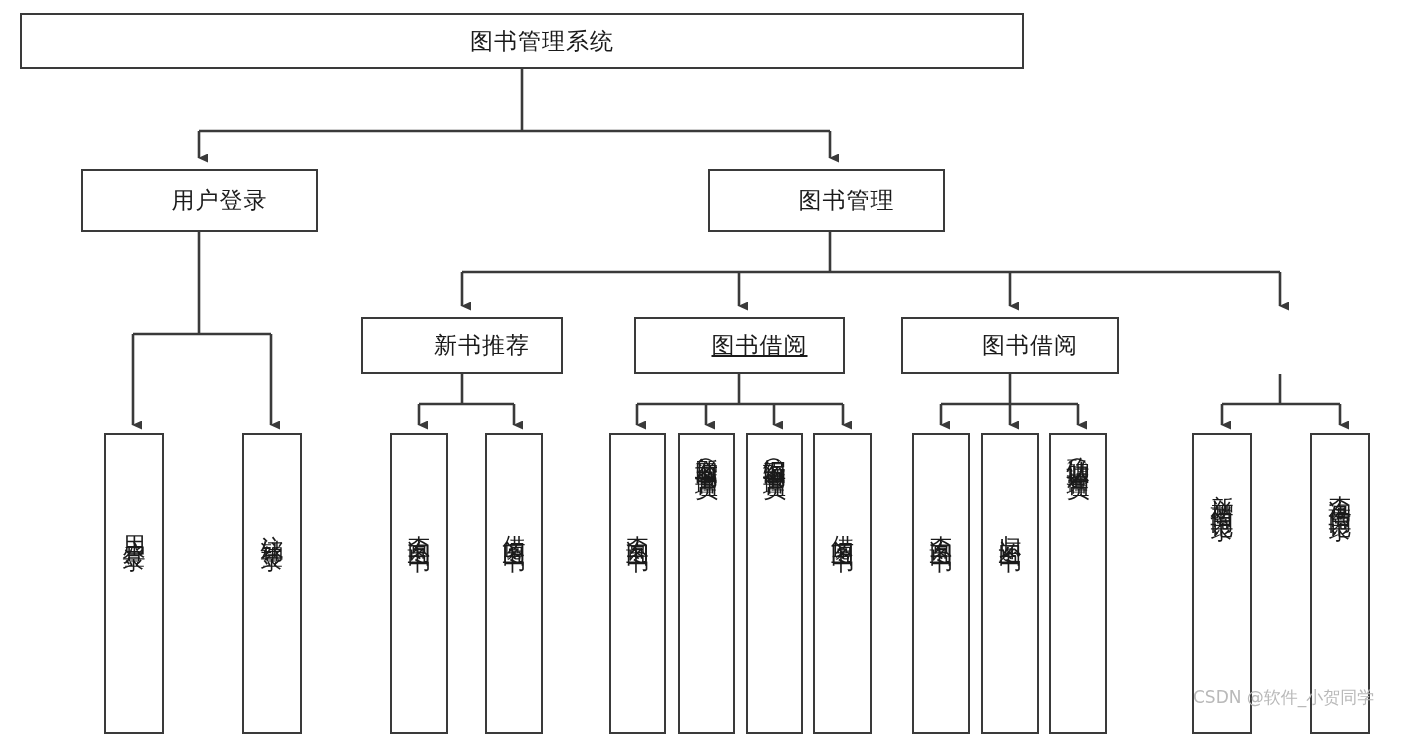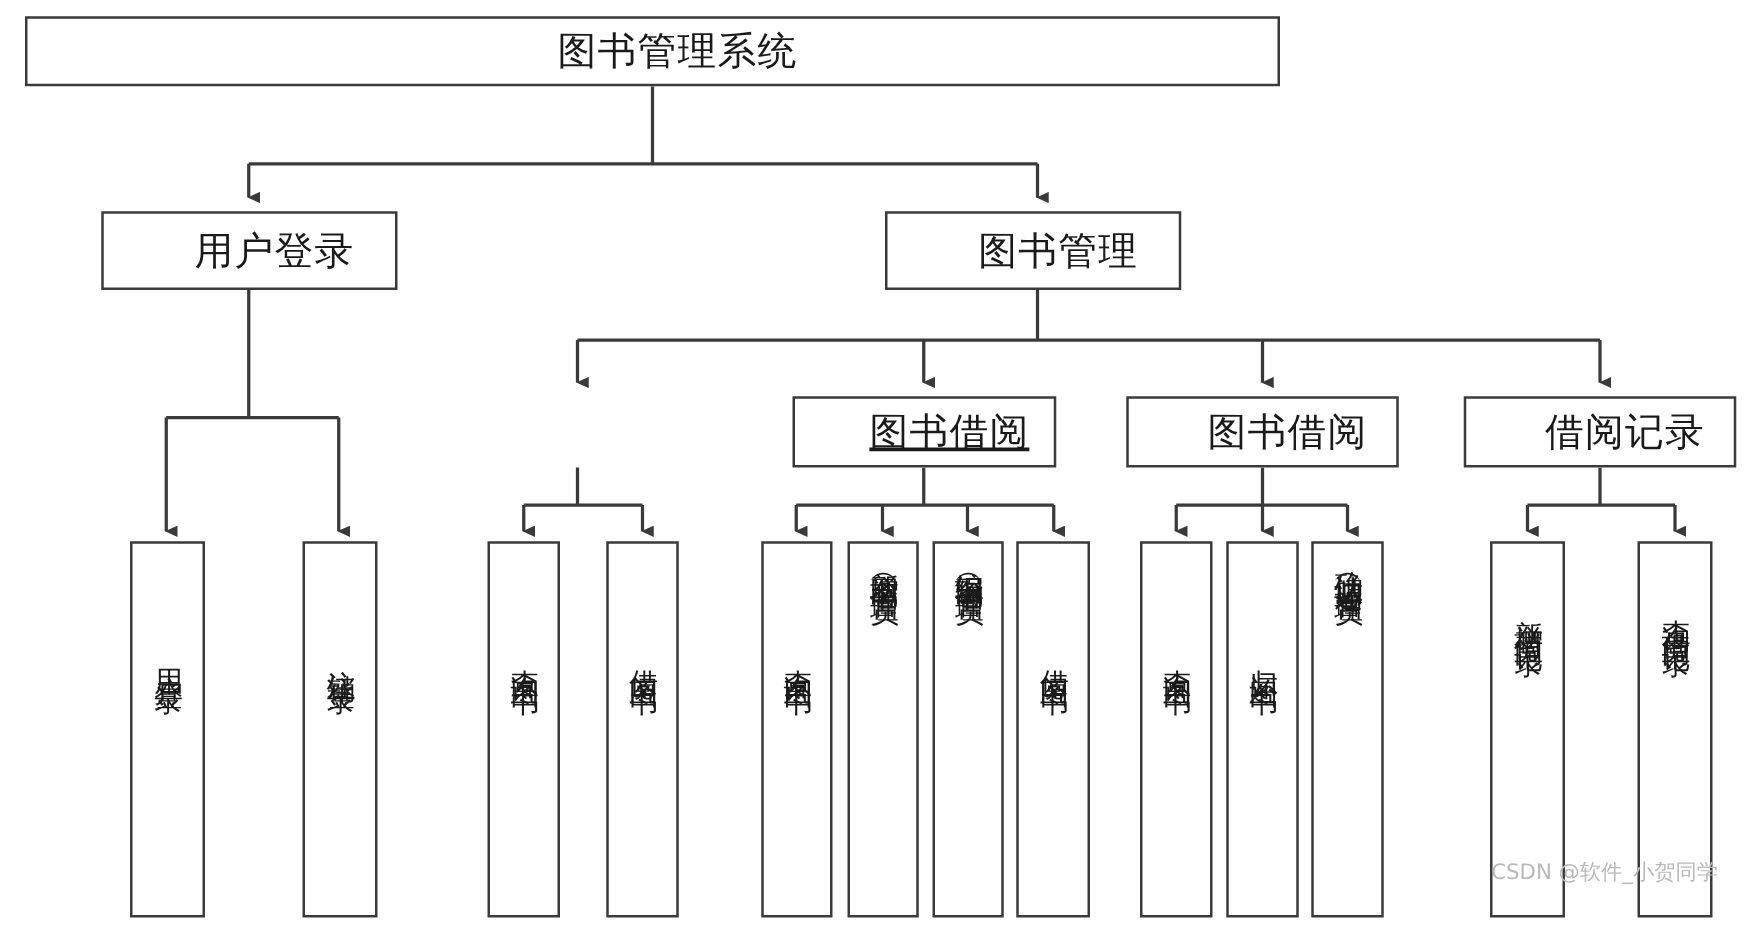--- a/index.html
+++ b/index.html
@@ -26,21 +26,21 @@
     position: absolute;
     box-sizing: border-box;
     border: 2.5px solid #3a3a3a;
     background: #ffffff;
     display: flex;
     align-items: center;
     justify-content: center;
     color: #1a1a1a;
   }
   .node.horiz {
-    font-size: 31px;
+    font-size: 23px;
     letter-spacing: 1px;
     padding-left: 40px;
   }
   .node.vert {
     align-items: flex-start;
     justify-content: center;
     padding-top: 6px;
   }
   .node.vert .vlabel {
     writing-mode: vertical-rl;
@@ -123,28 +123,28 @@
     <span>图书管理系统</span>
   </div>
 
   <div class="node horiz" style="left:81px; top:169px; width:237px; height:63px;">
     <span>用户登录</span>
   </div>
   <div class="node horiz" style="left:708px; top:169px; width:237px; height:63px;">
     <span>图书管理</span>
   </div>
 
+  <div class="node horiz" style="left:361px; top:317px; width:202px; height:57px;">
+    <span>新书推荐</span>
+  </div>
   <div class="node horiz" style="left:634px; top:317px; width:211px; height:57px;text-decoration:underline;">
     <span>图书借阅</span>
   </div>
   <div class="node horiz" style="left:901px; top:317px; width:218px; height:57px;">
     <span>图书借阅</span>
-  </div>
-  <div class="node horiz" style="left:1171px; top:317px; width:218px; height:57px;">
-    <span>借阅记录</span>
   </div>
 
   <div class="node vert" style="left:104px; top:433px; width:60px; height:301px; padding-top:82px;">
     <span class="vlabel">用户登录</span>
   </div>
   <div class="node vert" style="left:242px; top:433px; width:60px; height:301px; padding-top:82px;">
     <span class="vlabel">注销登录</span>
   </div>
 
   <div class="node vert" style="left:390px; top:433px; width:58px; height:301px; padding-top:82px;">

